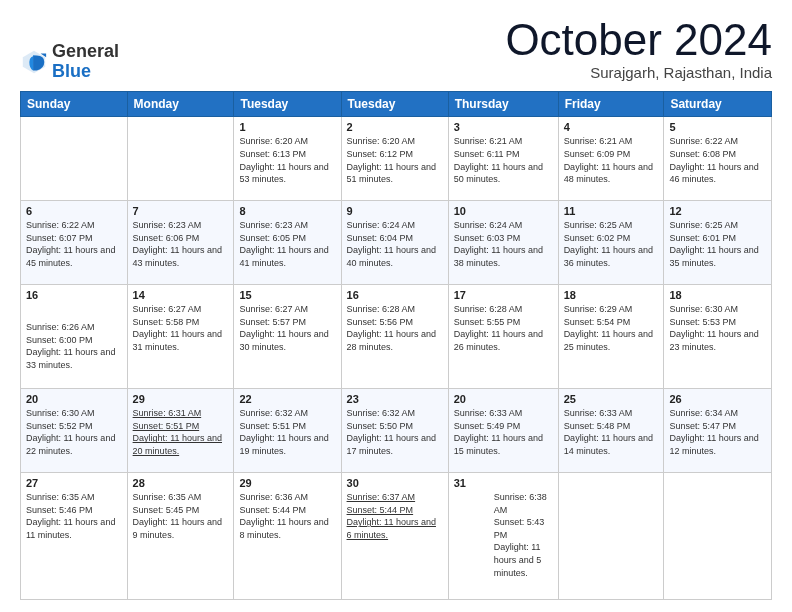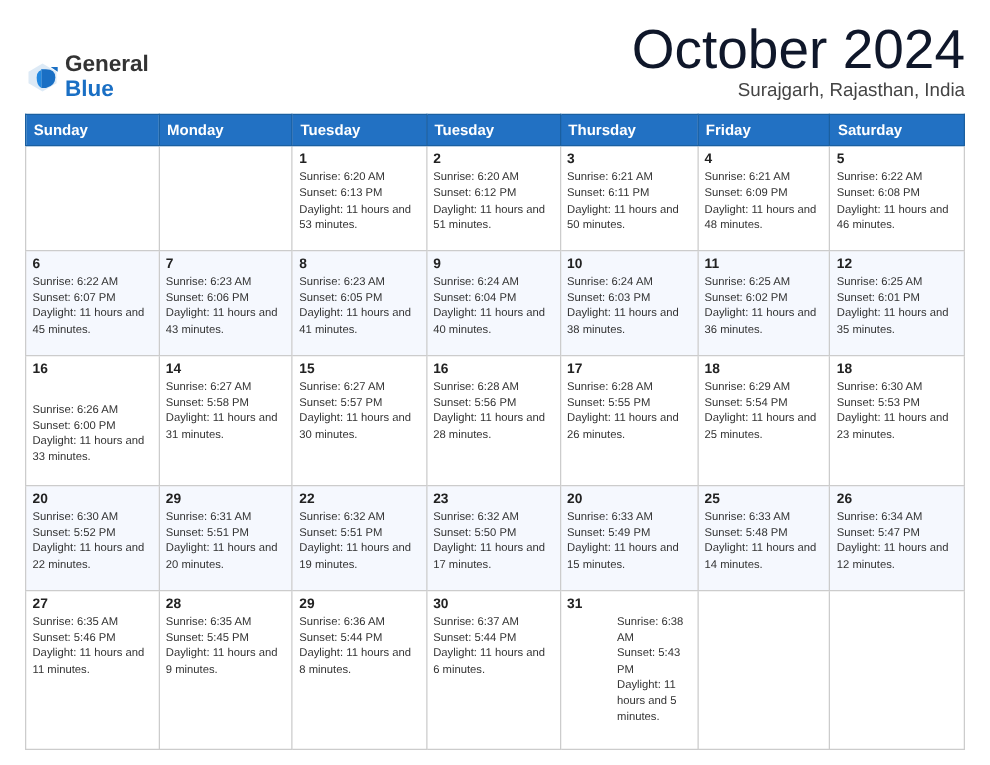--- a/index.html
+++ b/index.html
@@ -257,21 +257,21 @@
         </tr>
         <tr class="row-alt">
           <td>
             <span class="cell-date">20</span>
             <div class="cell-info" style="white-space: pre-line;">Sunrise: 6:30 AM
 Sunset: 5:52 PM
 Daylight: 11 hours and 22 minutes.</div>
           </td>
           <td>
             <span class="cell-date">29</span>
-            <div class="cell-info" style="white-space: pre-line;">Sunrise: 6:31 AM
+            <div class="cell-info" style="white-space: pre-line; text-decoration: underline;">Sunrise: 6:31 AM
 Sunset: 5:51 PM
 Daylight: 11 hours and 20 minutes.</div>
           </td>
           <td>
             <span class="cell-date">22</span>
             <div class="cell-info" style="white-space: pre-line;">Sunrise: 6:32 AM
 Sunset: 5:51 PM
 Daylight: 11 hours and 19 minutes.</div>
           </td>
           <td>
@@ -313,21 +313,21 @@
 Daylight: 11 hours and 9 minutes.</div>
           </td>
           <td>
             <span class="cell-date">29</span>
             <div class="cell-info" style="white-space: pre-line;">Sunrise: 6:36 AM
 Sunset: 5:44 PM
 Daylight: 11 hours and 8 minutes.</div>
           </td>
           <td>
             <span class="cell-date">30</span>
-            <div class="cell-info" style="white-space: pre-line;">Sunrise: 6:37 AM
+            <div class="cell-info" style="white-space: pre-line; text-decoration: underline;">Sunrise: 6:37 AM
 Sunset: 5:44 PM
 Daylight: 11 hours and 6 minutes.</div>
           </td>
           <td>
             <span class="cell-date">31</span>
             <div class="cell-info" style="white-space: pre-line; margin-left: 40px;">Sunrise: 6:38 AM
 Sunset: 5:43 PM
 Daylight: 11 hours and 5 minutes.</div>
           </td>
           <td class="empty"></td>

